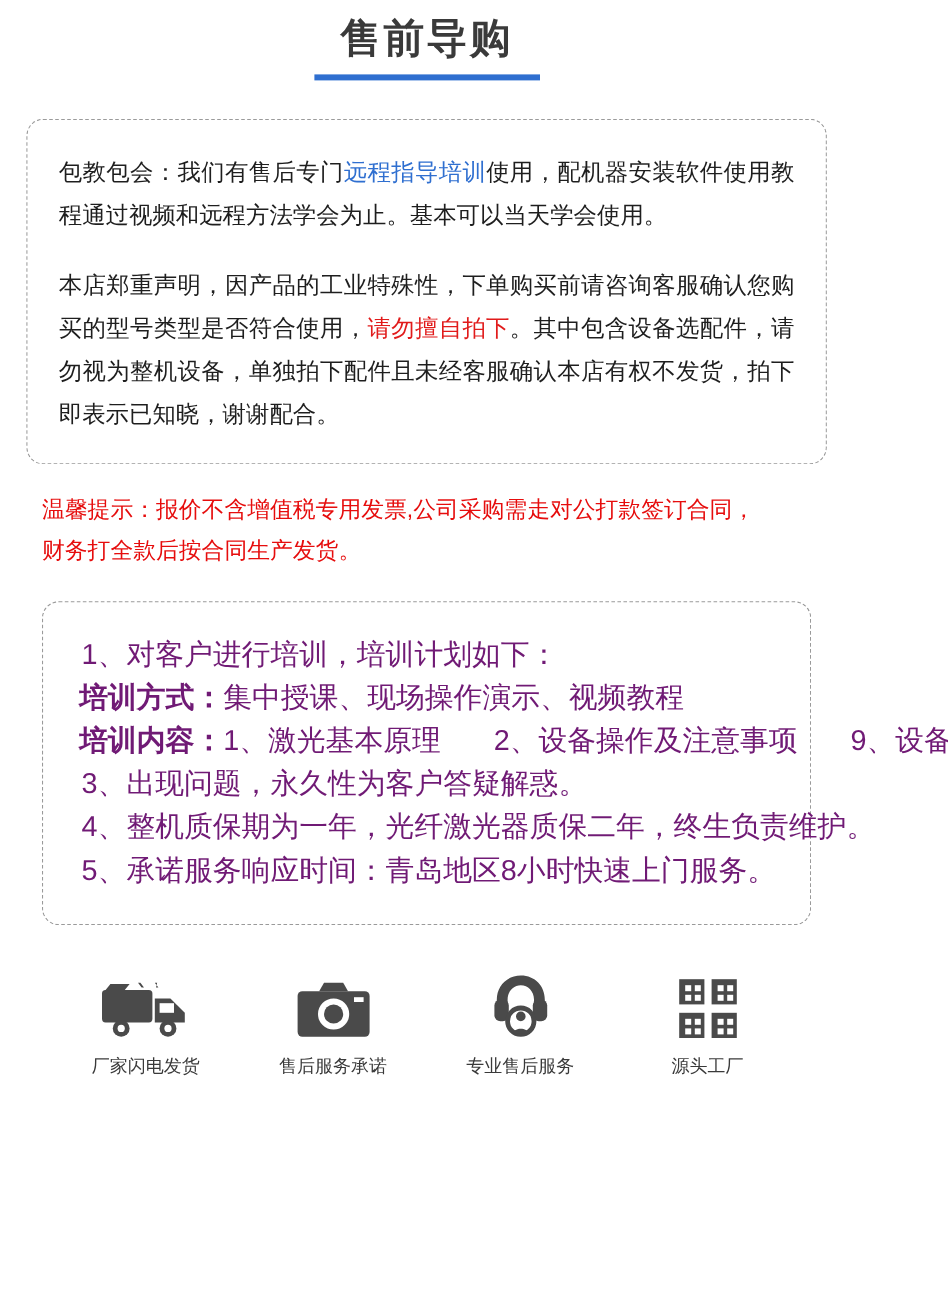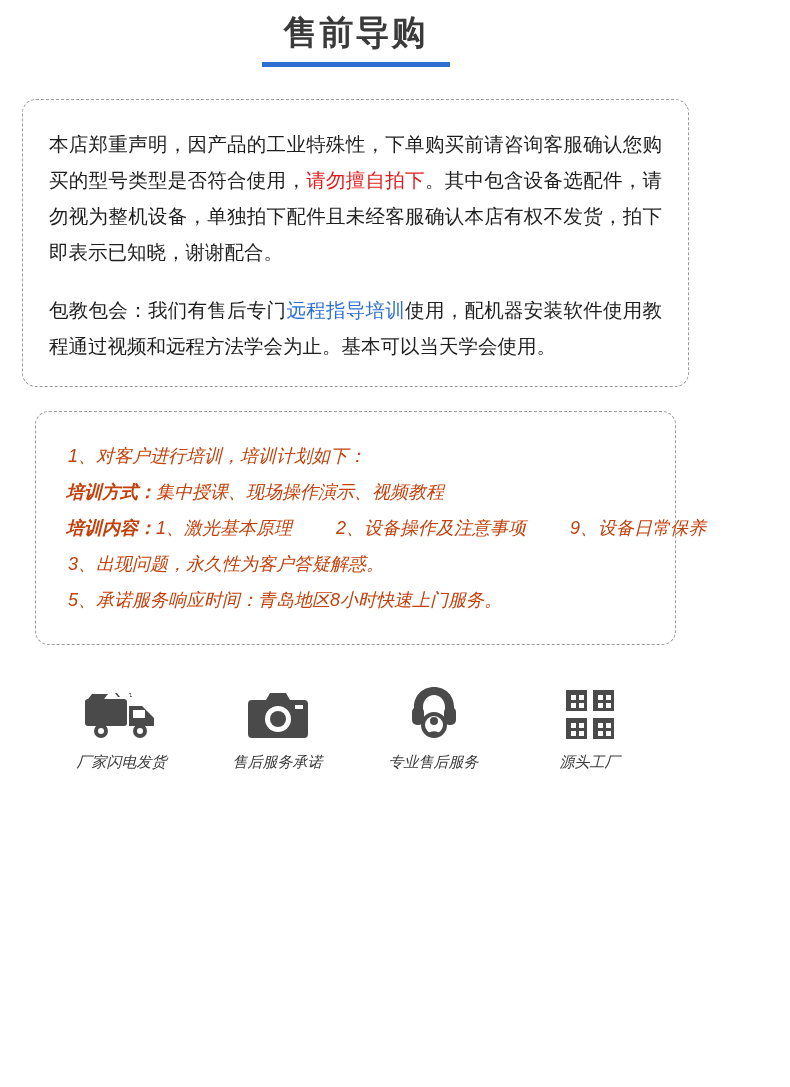--- a/index.html
+++ b/index.html
@@ -71,39 +71,37 @@
     color: #e60d0d;
     font-size: 19px;
     line-height: 34px;
   }
   .warm-tip .tip-label { font-weight: normal; }
 
   .title-2 { margin-top: 22px; }
 
   
   .svc-line {
-    font-size: 18px;
+    font-size: 24px;
     line-height: 36px;
-    color: #c2410c;
+    color: #701a75;
     white-space: nowrap;
-    font-style: italic;
   }
   .svc-line .lbl { font-weight: bold; }
   .svc-indent { padding-left: 2px; }
   .svc-gap { display: inline-block; width: 44px; }
 
   
   .features {
     display: flex;
     justify-content: center;
     align-items: flex-end;
     gap: 44px;
     margin-top: 34px;
     padding: 0 33px;
-    font-style: italic;
   }
   .feature {
     width: 112px;
     text-align: center;
   }
   .feature .icon-wrap {
     height: 62px;
     display: flex;
     align-items: flex-end;
     justify-content: center;
@@ -119,41 +117,48 @@
 </head>
 <body>
 
 <div class="page">
 
   <div class="section-title title-1">售前导购</div>
   <div class="title-underline"></div>
 
   <div class="dashed-box box-1">
     <p class="para">
+      <span>包教包会：我们有售后专门</span><span class="hl-blue">远程指导培训</span><span>使用，配机器安装软件使用教程通过视频和远程方法学会为止。基本可以当天学会使用。</span>
+    </p>
+    <p class="para">
       <span>本店郑重声明，因产品的工业特殊性，下单购买前请咨询客服确认您购买的型号类型是否符合使用，</span><span class="hl-red">请勿擅自拍下</span><span>。其中包含设备选配件，请勿视为整机设备，单独拍下配件且未经客服确认本店有权不发货，拍下即表示已知晓，谢谢配合。</span>
     </p>
-    <p class="para">
-      <span>包教包会：我们有售后专门</span><span class="hl-blue">远程指导培训</span><span>使用，配机器安装软件使用教程通过视频和远程方法学会为止。基本可以当天学会使用。</span>
-    </p>
-  </div>
-
+  </div>
+
+  <div class="warm-tip">
+    <div>
+      <span class="tip-label">温馨提示：</span><span>报价不含增值税专用发票,公司采购需走对公打款签订合同，</span>
+    </div>
+    <div>财务打全款后按合同生产发货。</div>
+  </div>
 
 
   <div class="dashed-box box-2">
     <div class="svc-line svc-indent">1、对客户进行培训，培训计划如下：</div>
 
     <div class="svc-line">
       <span class="lbl">培训方式：</span><span>集中授课、现场操作演示、视频教程</span>
     </div>
 
     <div class="svc-line">
       <span class="lbl">培训内容：</span><span>1、激光基本原理</span><span class="svc-gap"></span><span>2、设备操作及注意事项</span><span class="svc-gap"></span><span>9、设备日常保养</span>
     </div>
 
     <div class="svc-line svc-indent">3、出现问题，永久性为客户答疑解惑。</div>
+    <div class="svc-line svc-indent">4、整机质保期为一年，光纤激光器质保二年，终生负责维护。</div>
     <div class="svc-line svc-indent">5、承诺服务响应时间：青岛地区8小时快速上门服务。</div>
   </div>
 
   <div class="features">
 
     <div class="feature">
       <div class="icon-wrap">
         <svg width="76" height="50" viewBox="0 0 76 50" fill="#4a4a4a">
           <rect x="1" y="8" width="42" height="27" rx="3"></rect>
           <path d="M45 15 h13 l12 12 v8 h-25 z"></path>

